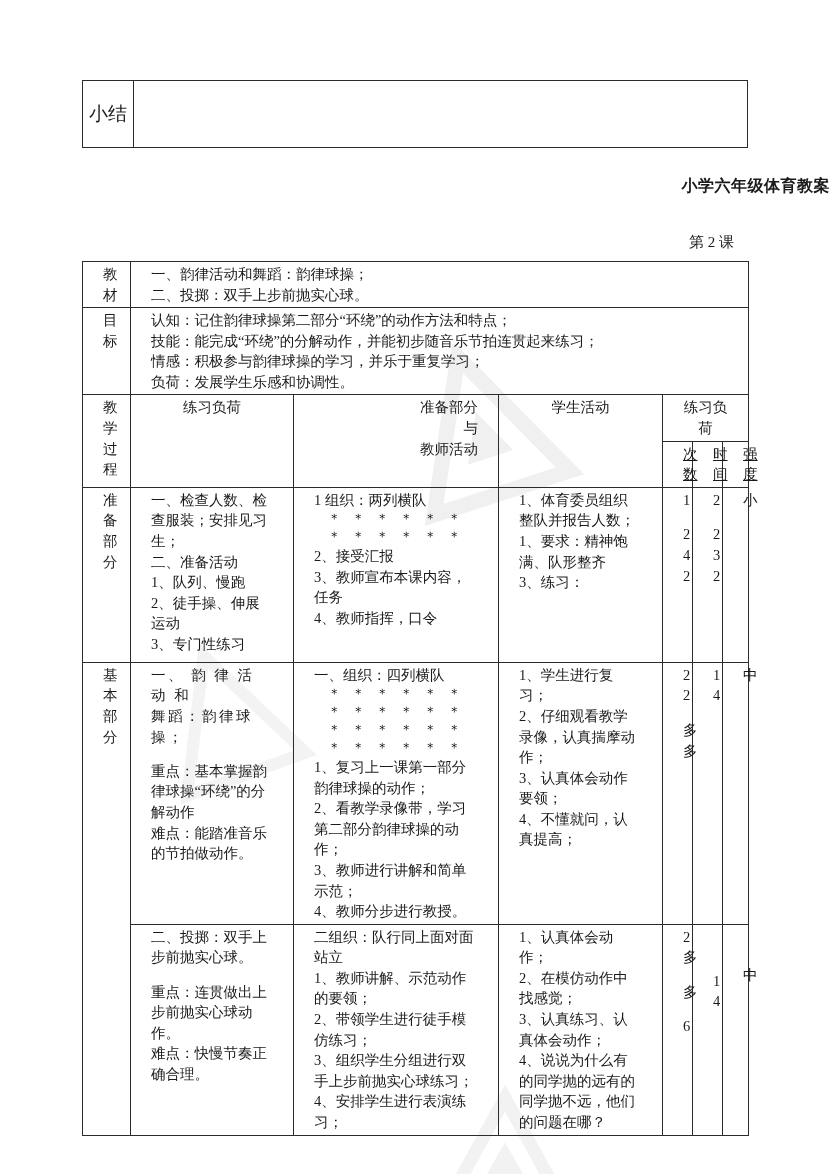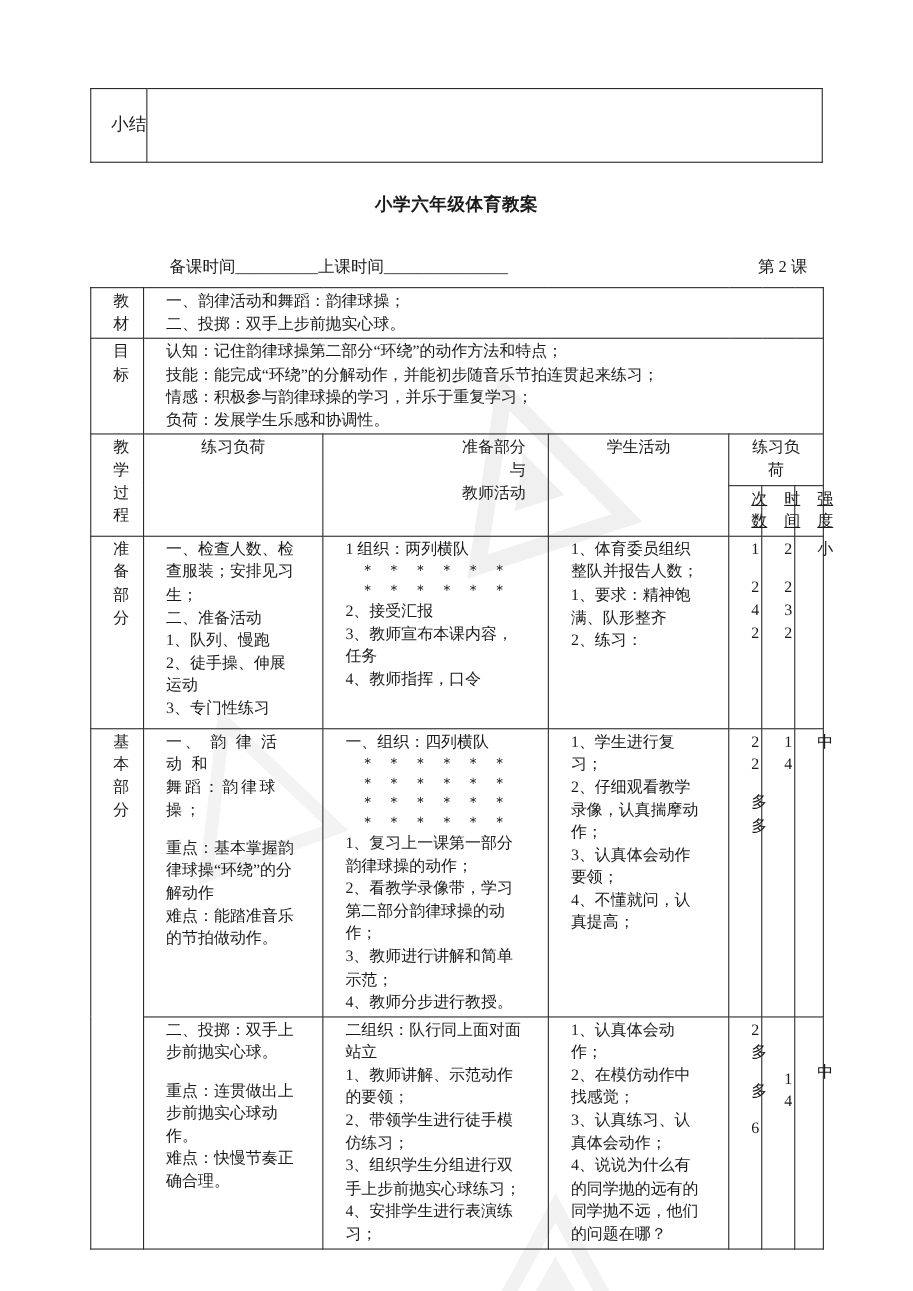--- a/index.html
+++ b/index.html
@@ -51,34 +51,34 @@
   }
 
   .tbl-summary {
     position: absolute;
     left: 82px;
     top: 80px;
     width: 666px;
   }
   .tbl-summary td.lbl {
     width: 50px;
-    text-align: right;
+    text-align: center;
     vertical-align: middle;
-    font-size: 16px;
+    font-size: 19px;
     line-height: 1.45;
     padding: 6px 0;
   }
   .tbl-summary td.body { height: 62px; }
 
   
   .doc-title {
     position: absolute;
     left: 0; top: 176px;
     width: 830px;
-    text-align: center;
+    text-align: right;
     font-size: 16px;
     font-weight: bold;
     letter-spacing: 0.5px;
     font-family: "Liberation Sans", "DejaVu Sans", sans-serif;
   }
   .meta-row {
     position: absolute;
     left: 82px; top: 217px;
     width: 666px;
     font-size: 15px;
@@ -186,21 +186,20 @@
           <tr>
         <td class="lbl">小结</td>
         <td class="body"></td>
       </tr>
     </tbody>
       </table>
 
     <div class="doc-title">小学六年级体育教案</div>
 
     <div class="meta-row">
-      <div class="meta-left">备课时间__________上课时间_______________</div>
       <div class="meta-right">第 2 课</div>
     </div>
 
     <table class="doc-table tbl-plan">
       <colgroup>
         <col style="width:48px">
         <col style="width:163px">
         <col style="width:205px">
         <col style="width:164px">
         <col style="width:30px">
@@ -269,21 +268,21 @@
             <span>＊ ＊ ＊ ＊ ＊ ＊</span>
             <span>＊ ＊ ＊ ＊ ＊ ＊</span>
           </div>
           <div class="cell-txt">2、接受汇报
 3、教师宣布本课内容，任务
 4、教师指挥，口令</div>
         </td>
 
         <td class="cell-txt">1、体育委员组织整队并报告人数；
 1、要求：精神饱满、队形整齐
-2、练习：</td>
+3、练习：</td>
 
         <td class="load-col">
           <span>1</span>
           <span class="load-gap"></span>
           <span>2</span>
           <span>4</span>
           <span>2</span>
         </td>
 
         <td class="load-col">

